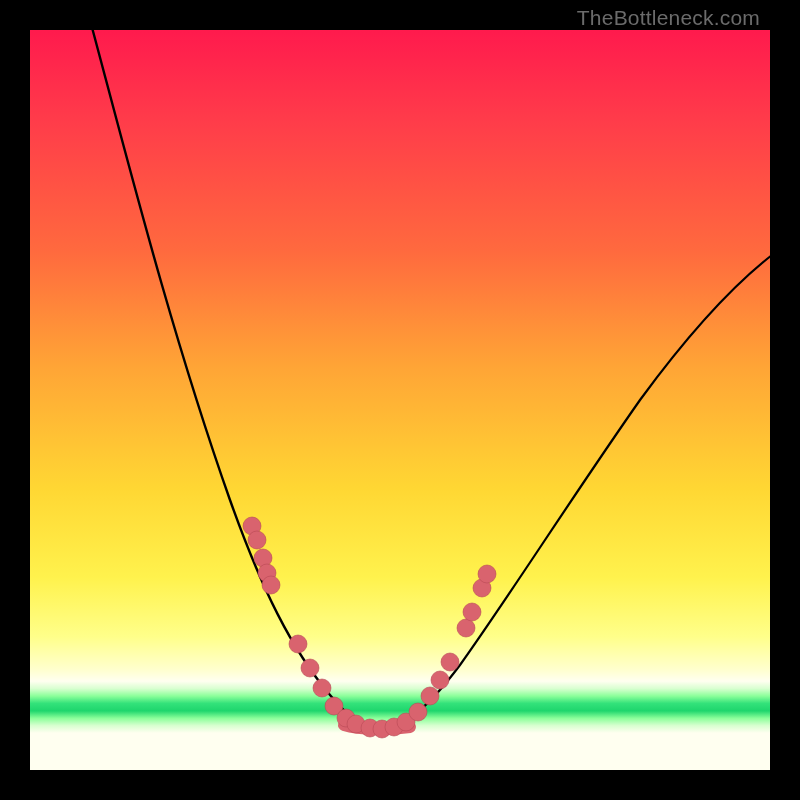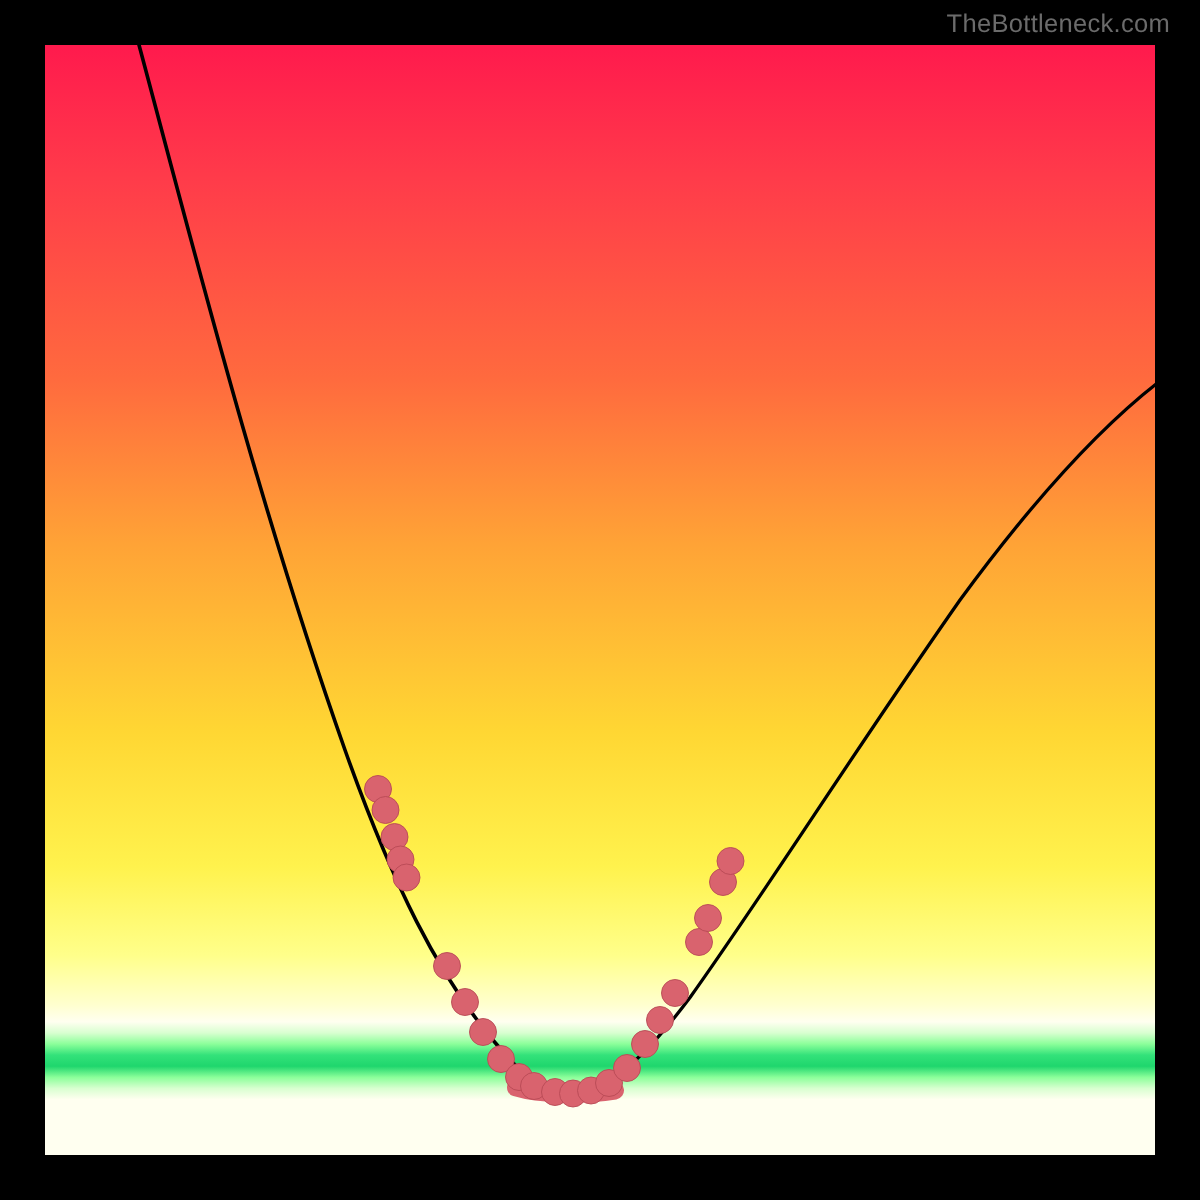--- a/index.html
+++ b/index.html
@@ -40,23 +40,23 @@
       #1fd66d 92%,
       #8bff9a 93%,
       #d8ffd0 94%,
       #fffff0 95%,
       #fffff0 100%
     );
   }
   .watermark {
     position: absolute;
     top: 6px;
-    right: 20px;
+    right: 40px;
     color: #6b6b6b;
-    font-size: 17px;
+    font-size: 21px;
     font-weight: 500;
     letter-spacing: 0.2px;
     user-select: none;
   }
   svg.curves {
     position: absolute;
     left: 30px;
     top: 30px;
     width: 740px;
     height: 740px;

